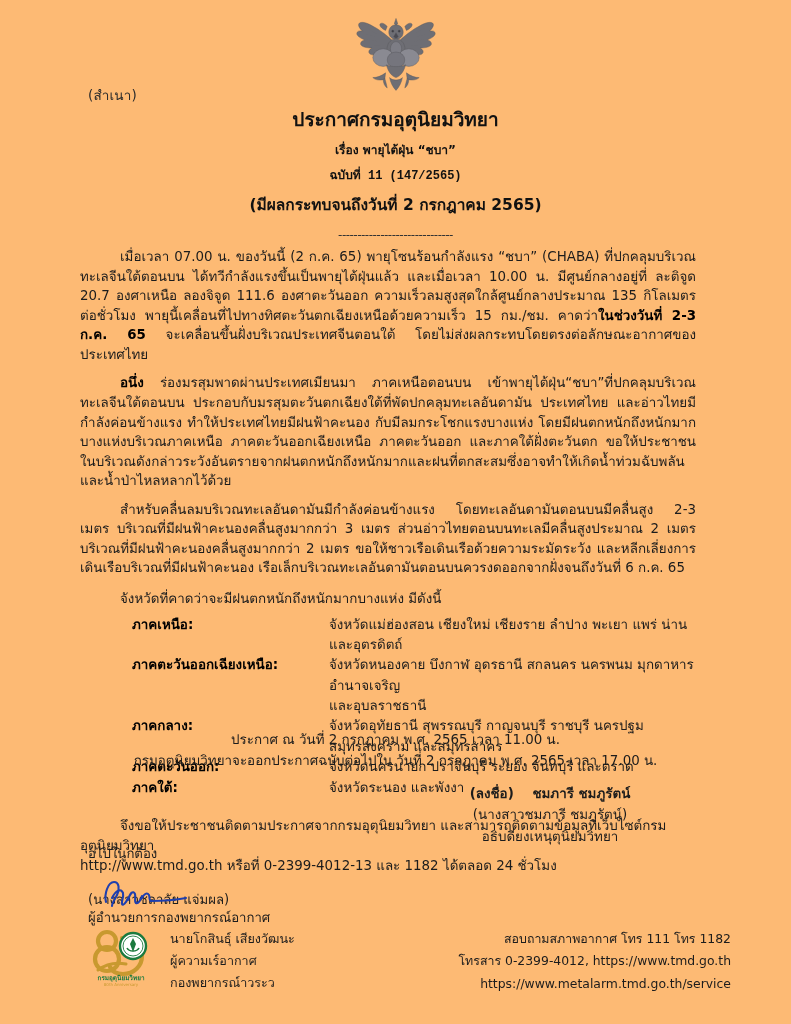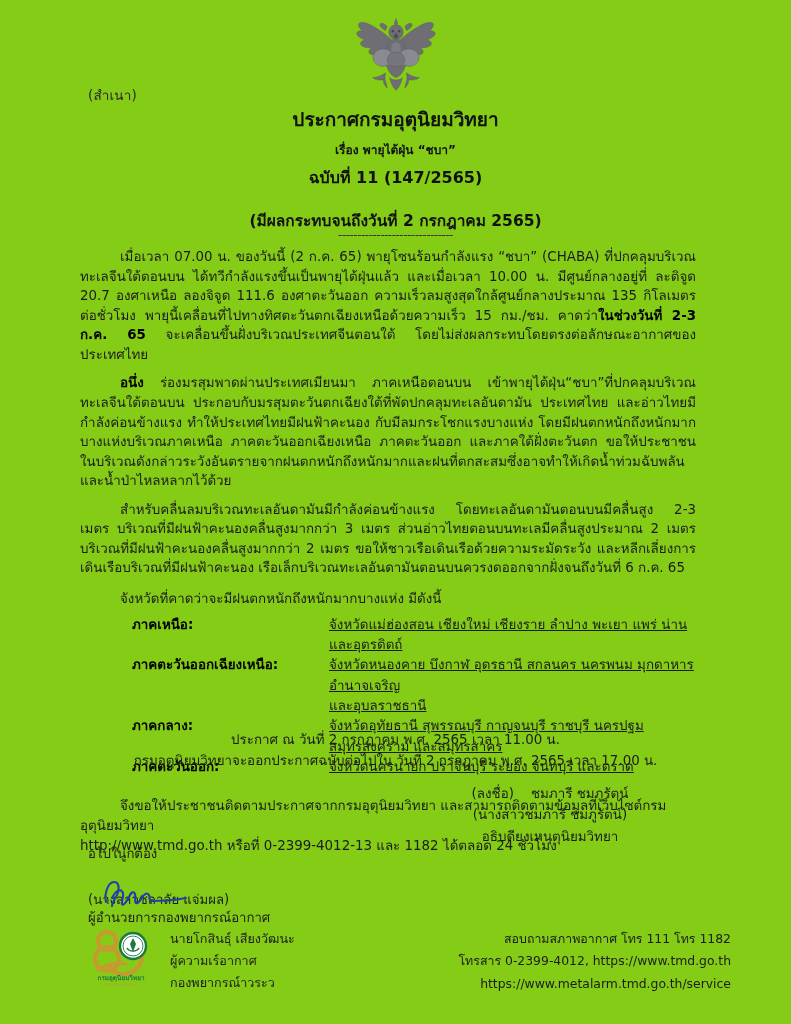--- a/index.html
+++ b/index.html
@@ -10,21 +10,21 @@
   }
   body {
     font-family: "DejaVu Sans", "Liberation Sans", sans-serif;
     color: #1a1a1a;
   }
   .page {
     position: relative;
     width: 791px;
     height: 1024px;
     margin: 0 auto;
-    background: #84cc16;
+    background: #fdba74;
     overflow: hidden;
     box-sizing: border-box;
   }
 
   
   .copy-stamp {
     position: absolute;
     left: 88px;
     top: 84px;
     font-size: 13.5px;
@@ -52,21 +52,21 @@
     top: 110px;
     text-align: center;
   }
   .title-block .line {
     font-weight: bold;
     color: #111;
     line-height: 1.0;
   }
   .t1 { font-size: 19px; margin-bottom: 15px; }
   .t2 { font-size: 12px; margin-bottom: 14px; }
-  .t3 { font-size: 16px; margin-bottom: 28px; }
+  .t3 { font-size: 12px; margin-bottom: 16px; font-family: Liberation Mono, monospace; }
   .t4 { font-size: 15.5px; }
 
   .divider {
     position: absolute;
     left: 0; right: 0;
     top: 228px;
     text-align: center;
     font-size: 12px;
     color: #333;
     letter-spacing: -0.5px;
@@ -113,21 +113,21 @@
     color: #1c1c1c;
   }
   .regions td.lab {
     width: 195px;
     padding-left: 52px;
     font-weight: bold;
     color: #000;
     white-space: nowrap;
   }
   .regions td.val { padding-left: 2px; }
-  .regions td.val .cont { display: block; text-decoration: underline; }
+  .regions td.val .cont { display: block; }
 
   .closing {
     margin: 7px 0 0 0;
     font-size: 13.4px;
     line-height: 1.5;
     color: #1c1c1c;
     text-indent: 40px;
   }
   .closing .url-line { text-indent: 0; display: block; }
 
@@ -144,21 +144,21 @@
   .sign-block {
     position: absolute;
     left: 430px;
     top: 783px;
     font-size: 13.4px;
     line-height: 1.6;
     color: #1c1c1c;
     text-align: center;
     width: 240px;
   }
-  .sign-block .sig-row { white-space: pre; }
+  .sign-block .sig-row { white-space: pre; font-weight: bold; }
 
   
   .cert-block {
     position: absolute;
     left: 88px;
     top: 845px;
     font-size: 13.2px;
     line-height: 1.42;
     color: #1c1c1c;
   }
@@ -292,20 +292,26 @@
         <tr>
           <td class="lab">ภาคกลาง:</td>
           <td class="val">
             <span class="cont">จังหวัดอุทัยธานี สุพรรณบุรี กาญจนบุรี ราชบุรี นครปฐม สมุทรสงคราม และสมุทรสาคร</span>
           </td>
         </tr>
         <tr>
           <td class="lab">ภาคตะวันออก:</td>
           <td class="val">
             <span class="cont">จังหวัดนครนายก ปราจีนบุรี ระยอง จันทบุรี และตราด</span>
+          </td>
+        </tr>
+        <tr>
+          <td class="lab">ภาคใต้:</td>
+          <td class="val">
+            <span class="cont">จังหวัดระนอง และพังงา</span>
           </td>
         </tr>
       </tbody>
     </table>
 
     <div class="closing">
       <span>จึงขอให้ประชาชนติดตามประกาศจากกรมอุตุนิยมวิทยา และสามารถติดตามข้อมูลที่เว็บไซต์กรมอุตุนิยมวิทยา</span>
       <span class="url-line">http://www.tmd.go.th หรือที่ 0-2399-4012-13 และ 1182 ได้ตลอด 24 ชั่วโมง</span>
     </div>
   </div>

